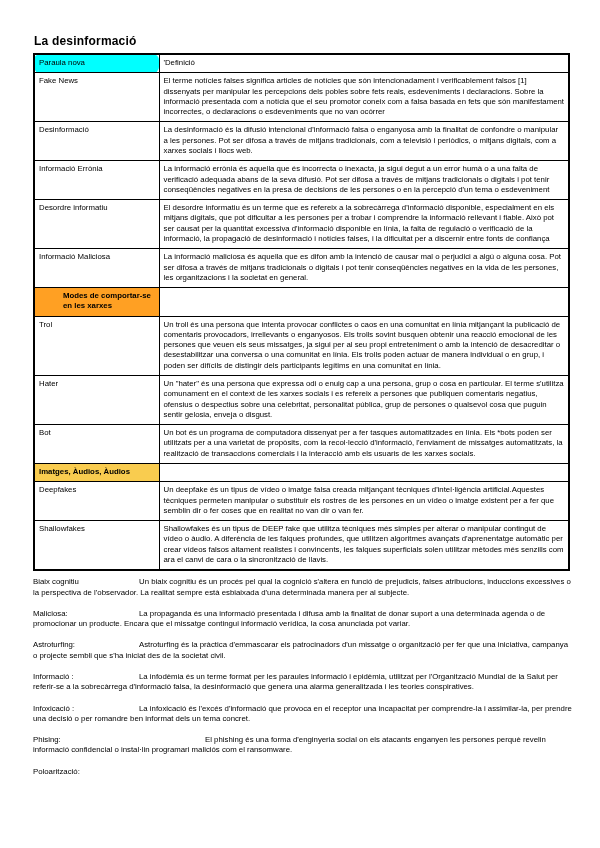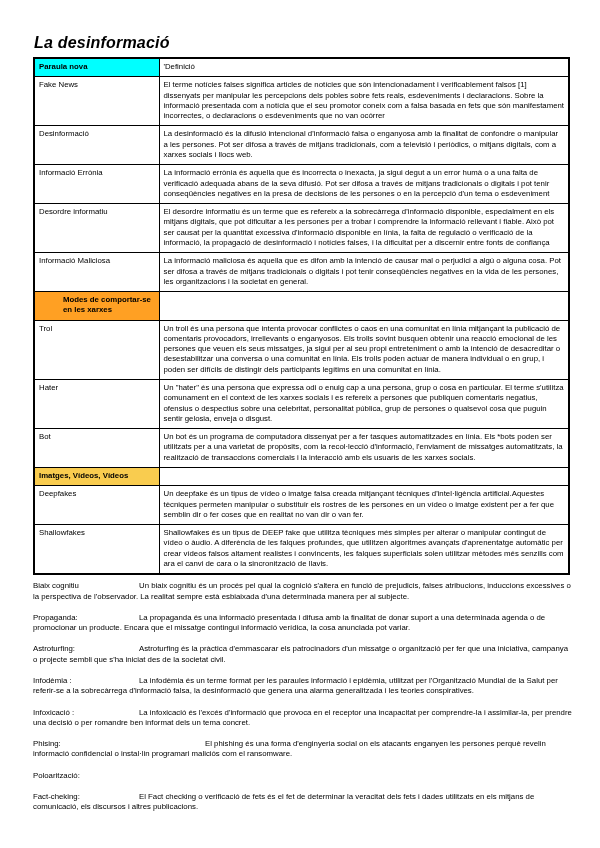--- a/index.html
+++ b/index.html
@@ -6,25 +6,24 @@
   html, body { margin: 0; padding: 0; }
   body {
     width: 600px; height: 848px;
     background: #ffffff;
     font-family: "Liberation Sans", sans-serif;
     color: #000;
     overflow: hidden;
   }
   .page { padding: 34px 30px 0 33px; }
   .doc-title {
-    font-size: 16px;
+    font-size: 12px;
     font-weight: bold;
     margin: 0 0 5px 1px;
     letter-spacing: 0.2px;
-    font-style: italic;
   }
   table.def-table {
     border-collapse: collapse;
     width: 537px;
     border: 2px solid #000;
     table-layout: fixed;
   }
   table.def-table td {
     border: 1px solid #000;
     padding: 3px 4px 4px 4px;
@@ -55,21 +54,21 @@
 </head>
 <body>
 
 <div class="page">
 
   <h1 class="doc-title">La desinformació</h1>
 
   <table class="def-table">
     <tbody id="table-body">
       <tr class="header-row">
-        <td class="term-col" style="background: rgb(0, 255, 255); font-weight: bold;">Paraula nova</td>
+        <td class="term-col" style="background: rgb(0, 255, 255); font-weight: normal; border-radius: 6px;">Paraula nova</td>
         <td class="def-col">'Definició</td>
       </tr>
     <tr class="term-row">
           <td class="term-col">Fake News</td>
           <td class="def-col">El terme notícies falses significa articles de notícies que són intencionadament i verificablement falsos [1] dissenyats per manipular les percepcions dels pobles sobre fets reals, esdeveniments i declaracions. Sobre la informació presentada com a notícia que el seu promotor coneix com a falsa basada en fets que són manifestament incorrectes, o declaracions o esdeveniments que no van ocórrer</td>
         </tr>
         <tr class="term-row">
           <td class="term-col">Desinformació</td>
           <td class="def-col">La desinformació és la difusió intencional d'informació falsa o enganyosa amb la finalitat de confondre o manipular a les persones. Pot ser difosa a través de mitjans tradicionals, com a televisió i periòdics, o mitjans digitals, com a xarxes socials i llocs web.</td>
         </tr>
@@ -95,38 +94,37 @@
         </tr>
         <tr class="term-row">
           <td class="term-col">Hater</td>
           <td class="def-col">Un "hater" és una persona que expressa odi o enuig cap a una persona, grup o cosa en particular. El terme s'utilitza comunament en el context de les xarxes socials i es refereix a persones que publiquen comentaris negatius, ofensius o despectius sobre una celebritat, personalitat pública, grup de persones o qualsevol cosa que puguin sentir gelosia, enveja o disgust.</td>
         </tr>
         <tr class="term-row">
           <td class="term-col">Bot</td>
           <td class="def-col">Un bot és un programa de computadora dissenyat per a fer tasques automatitzades en línia. Els *bots poden ser utilitzats per a una varietat de propòsits, com la recol·lecció d'informació, l'enviament de missatges automatitzats, la realització de transaccions comercials i la interacció amb els usuaris de les xarxes socials.</td>
         </tr>
         <tr class="section-row">
-          <td class="term-col" style="background: rgb(249, 204, 79);">Imatges, Vídeos, Vídeos</td>
+          <td class="term-col" style="background: rgb(249, 204, 79);">Imatges, Àudios, Àudios</td>
           <td class="def-col"></td>
         </tr>
         <tr class="term-row">
           <td class="term-col">Deepfakes</td>
           <td class="def-col">Un deepfake és un tipus de vídeo o imatge falsa creada mitjançant tècniques d'intel·ligència artificial.Aquestes tècniques permeten manipular o substituir els rostres de les persones en un vídeo o imatge existent per a fer que semblin dir o fer coses que en realitat no van dir o van fer.</td>
         </tr>
         <tr class="term-row">
           <td class="term-col">Shallowfakes</td>
           <td class="def-col">Shallowfakes és un tipus de DEEP fake que utilitza tècniques més simples per alterar o manipular contingut de vídeo o àudio. A diferència de les falques profundes, que utilitzen algoritmes avançats d'aprenentatge automàtic per crear vídeos falsos altament realistes i convincents, les falques superficials solen utilitzar mètodes més senzills com ara el canvi de cara o la sincronització de llavis.</td>
         </tr>
       </tbody>
   </table>
 
   <div class="glossary" id="glossary">
       <p><span class="plabel">Biaix cognitiu</span><span class="ptext">Un biaix cognitiu és un procés pel qual la cognició s'altera en funció de prejudicis, falses atribucions, induccions excessives o la perspectiva de l'observador. La realitat sempre està esbiaixada d'una determinada manera per al subjecte.</span></p>
-      <p><span class="plabel">Propaganda:</span><span class="ptext">La propaganda és una informació presentada i difusa amb la finalitat de donar suport a una determinada agenda o de promocionar un producte. Encara que el missatge contingui informació verídica, la cosa anunciada pot variar.</span></p>
+      <p><span class="plabel">Maliciosa:</span><span class="ptext">La propaganda és una informació presentada i difusa amb la finalitat de donar suport a una determinada agenda o de promocionar un producte. Encara que el missatge contingui informació verídica, la cosa anunciada pot variar.</span></p>
       <p><span class="plabel">Astroturfing:</span><span class="ptext">Astroturfing és la pràctica d'emmascarar els patrocinadors d'un missatge o organització per fer que una iniciativa, campanya o projecte sembli que s'ha iniciat des de la societat civil.</span></p>
-      <p><span class="plabel">Infodèmia :</span><span class="ptext">La infodèmia és un terme format per les paraules informació i epidèmia, utilitzat per l'Organització Mundial de la Salut per referir-se a la sobrecàrrega d'informació falsa, la desinformació que genera una alarma generalitzada i les teories conspiratives.</span></p>
+      <p><span class="plabel">Informació :</span><span class="ptext">La infodèmia és un terme format per les paraules informació i epidèmia, utilitzat per l'Organització Mundial de la Salut per referir-se a la sobrecàrrega d'informació falsa, la desinformació que genera una alarma generalitzada i les teories conspiratives.</span></p>
       <p><span class="plabel">Infoxicació :</span><span class="ptext">La infoxicació és l'excés d'informació que provoca en el receptor una incapacitat per comprendre-la i assimilar-la, per prendre una decisió o per romandre ben informat dels un tema concret.</span></p>
       <p><span class="plabel wide">Phising:</span><span class="ptext">El phishing és una forma d'enginyeria social on els atacants enganyen les persones perquè revelin informació confidencial o instal·lin programari maliciós com el ransomware.</span></p>
       <p><span class="plabel">Poloarització:</span><span class="ptext"></span></p>
-      <p class="gap-after"><span class="plabel">Fact-cheking:</span><span class="ptext">El Fact checking o verificació de fets és el fet de determinar la veracitat dels fets i dades utilitzats en els mitjans de comunicació, els discursos i altres publicacions.</span></p>
     </div>
 
 </div>
 
 </body></html>

